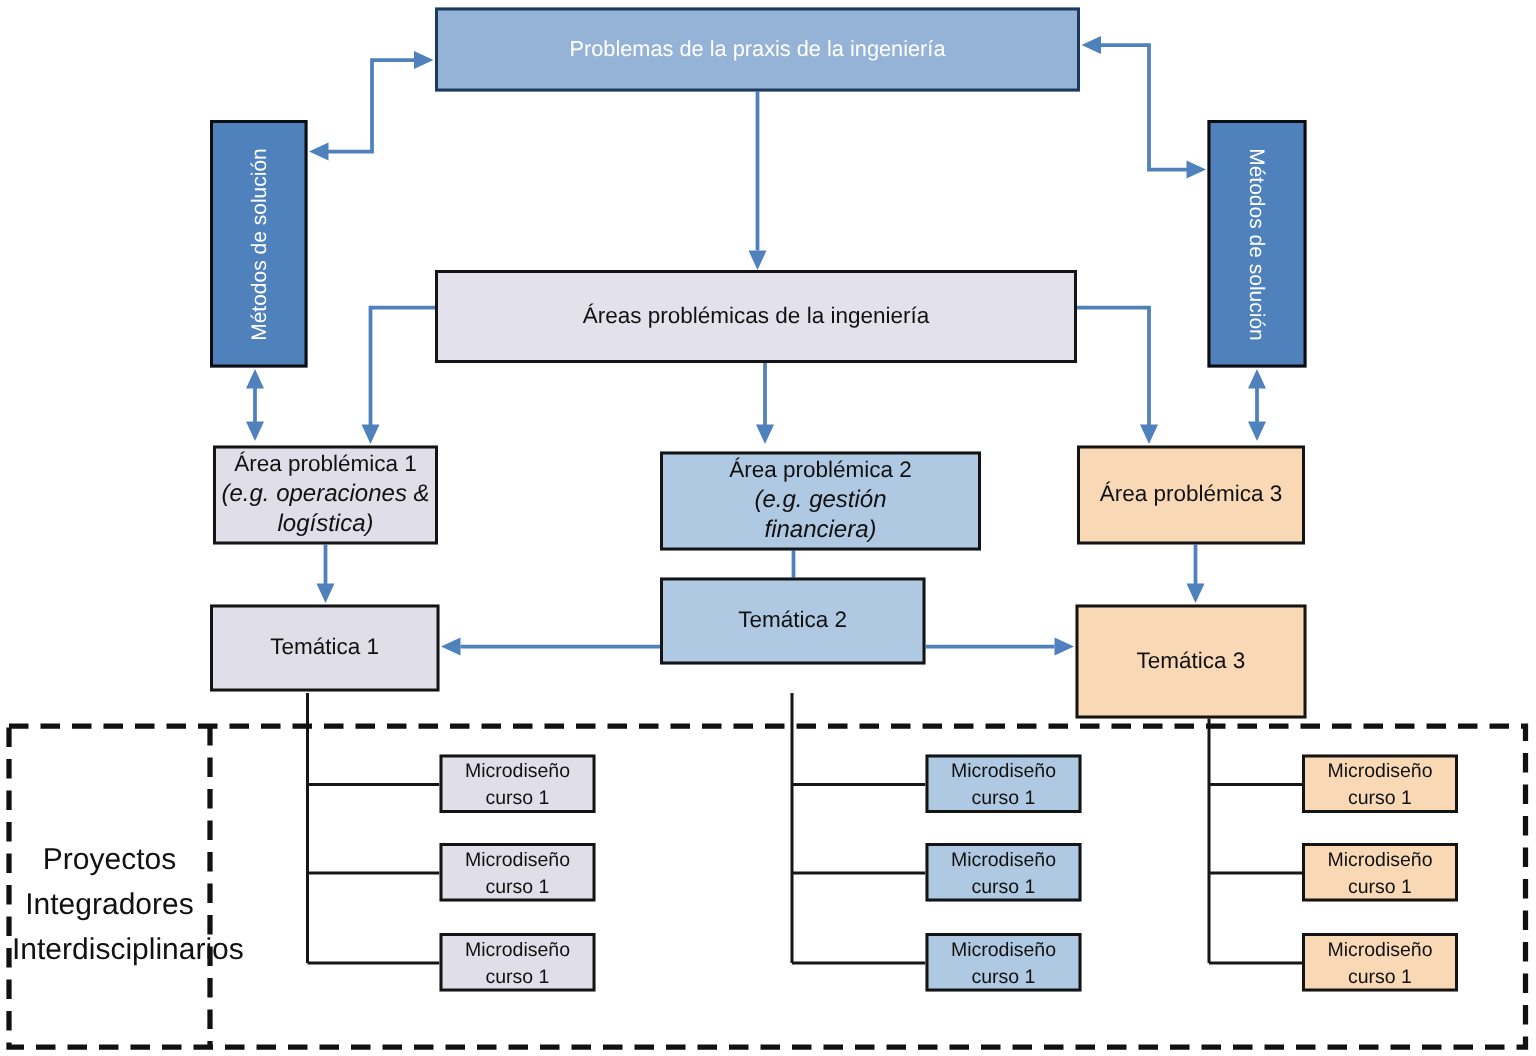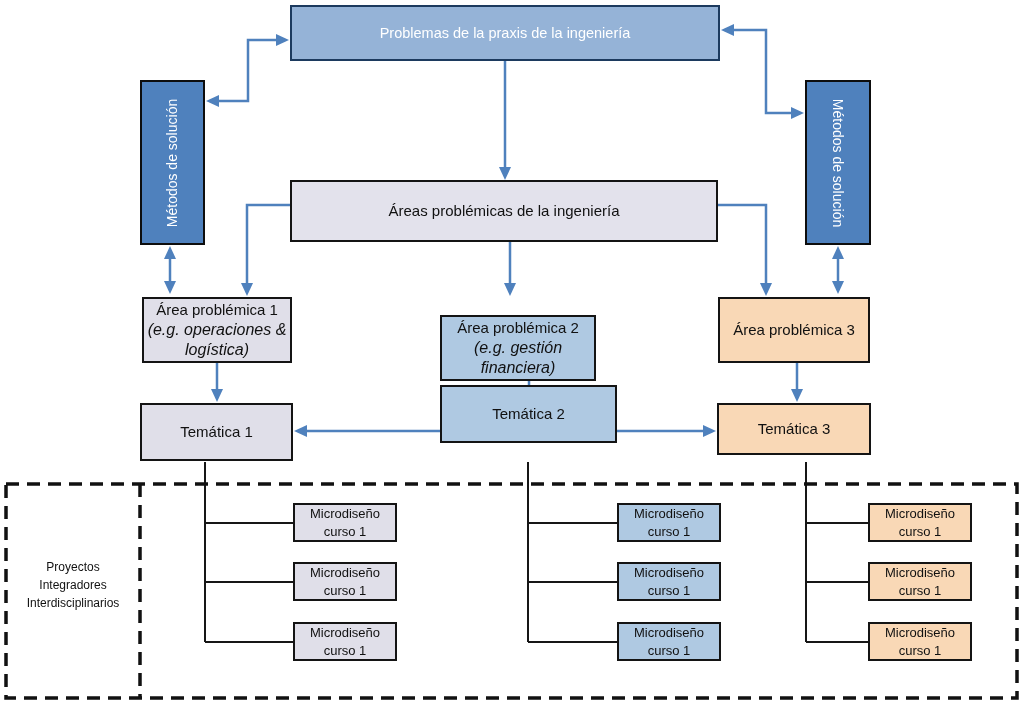--- a/index.html
+++ b/index.html
@@ -21,21 +21,21 @@
   .fill-peach{background:#F9D8B6;}
   .t-main{font-size:14.5px;text-align:right;}
   .t-title{font-size:15px;line-height:1.3;}
   .t-example{font-size:16px;line-height:1.25;font-style:italic;}
   .t-micro{font-size:13px;line-height:1.35;padding:2px 6px;}
   .vbox .rot{white-space:nowrap;font-size:14px;}
   .rot-ccw{transform:rotate(-90deg);}
   .rot-cw{transform:rotate(90deg);}
   .projects-label{
     position:absolute;left:8px;top:558px;width:130px;text-align:center;
-    font-size:12px;line-height:1.5;
+    font-size:20px;line-height:1.5;
   }
   .projects-label span{display:block;}
   .ex-line{display:block;}
 </style>
 </head>
 <body>
 
 <div id="stage">
 
   <svg id="connectors" viewBox="0 0 1024 704" xmlns="http://www.w3.org/2000/svg">
@@ -105,39 +105,39 @@
   </div>
 
   <div class="box fill-lav" style="left:142px;top:297px;width:150px;height:66px;">
     <span class="t-title">Área problémica 1</span>
     <span class="t-example">
       <span class="ex-line">(e.g. operaciones &amp;</span>
       <span class="ex-line">logística)</span>
     </span>
   </div>
 
-  <div class="box fill-blue" style="left:440px;top:315px;width:156px;height:66px;">
+  <div class="box fill-blue" style="left:440px;top:301px;width:214px;height:66px;">
     <span class="t-title">Área problémica 2</span>
     <span class="t-example">
       <span class="ex-line">(e.g. gestión</span>
       <span class="ex-line">financiera)</span>
     </span>
   </div>
 
   <div class="box fill-peach" style="left:718px;top:297px;width:152px;height:66px;">
     <span class="t-title">Área problémica 3</span>
   </div>
 
   <div class="box fill-lav t-title" style="left:140px;top:403px;width:153px;height:58px;">
     <span>Temática 1</span>
   </div>
   <div class="box fill-blue t-title" style="left:440px;top:385px;width:177px;height:58px;">
     <span>Temática 2</span>
   </div>
-  <div class="box fill-peach t-title" style="left:717px;top:403px;width:154px;height:52px;">
+  <div class="box fill-peach t-title" style="left:717px;top:403px;width:154px;height:76px;">
     <span>Temática 3</span>
   </div>
 
   <div class="projects-label">
     <span>Proyectos</span>
     <span>Integradores</span>
     <span>Interdisciplinarios</span>
   </div>
 
   <div class="box fill-lav t-micro" style="left:293px;top:503px;width:104px;height:39px;">

